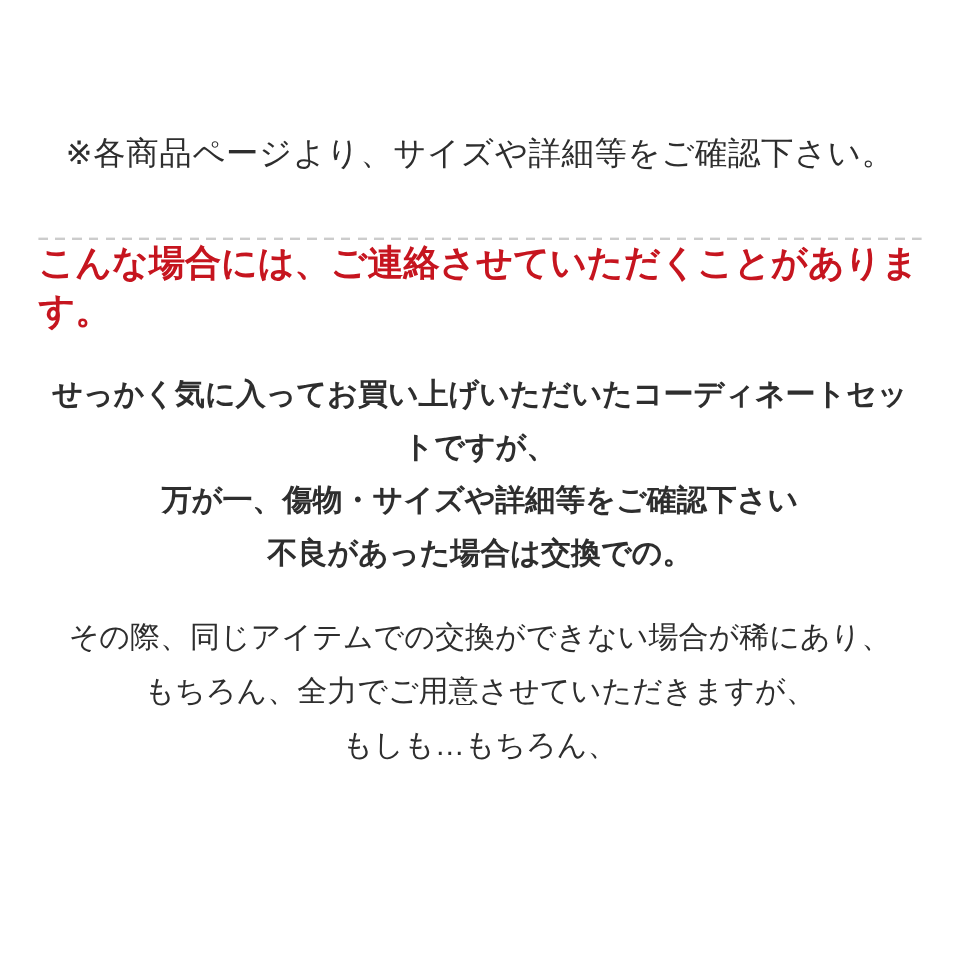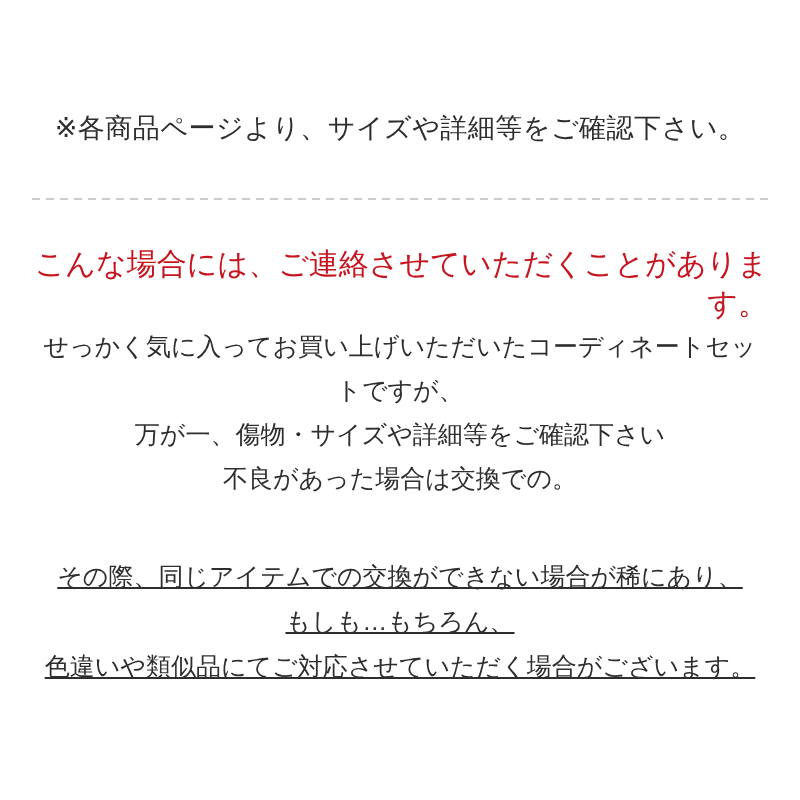--- a/index.html
+++ b/index.html
@@ -40,41 +40,41 @@
     width: 100%;
     background: repeating-linear-gradient(
       to right,
       var(--divider-color) 0px,
       var(--divider-color) 8px,
       transparent 8px,
       transparent 14px
     );
   }
   .heading {
-    margin-top: 44px;
     font-size: 30px;
-    font-weight: 400;
+    font-weight: 700;
     line-height: 40px;
-    text-align: right;
+    text-align: left;
     color: var(--accent-red);
     letter-spacing: 0px;
   }
   .para {
     text-align: center;
     font-size: 25px;
     font-weight: 500;
     color: var(--text-color);
   }
   .para-1 {
+    margin-top: 27px;
     line-height: 44px;
+    font-weight: bold;
   }
   .para-2 {
-    margin-top: 54px;
+    margin-top: 26px;
     line-height: 45px;
-    text-decoration: underline;
   }
 </style>
 </head>
 <body>
 
 <div class="page">
 
   <p class="top-notice">※各商品ページより、サイズや詳細等をご確認下さい。</p>
 
   <div class="divider"></div>
@@ -82,17 +82,17 @@
   <h1 class="heading">こんな場合には、ご連絡させていただくことがあります。</h1>
 
   <div class="para para-1">
     <p>せっかく気に入ってお買い上げいただいたコーディネートセットですが、</p>
     <p>万が一、傷物・サイズや詳細等をご確認下さい</p>
     <p>不良があった場合は交換での。</p>
   </div>
 
   <div class="para para-2">
     <p>その際、同じアイテムでの交換ができない場合が稀にあり、</p>
+    <p>もちろん、全力でご用意させていただきますが、</p>
     <p>もしも…もちろん、</p>
-    <p>色違いや類似品にてご対応させていただく場合がございます。</p>
   </div>
 
 </div>
 
 </body></html>

